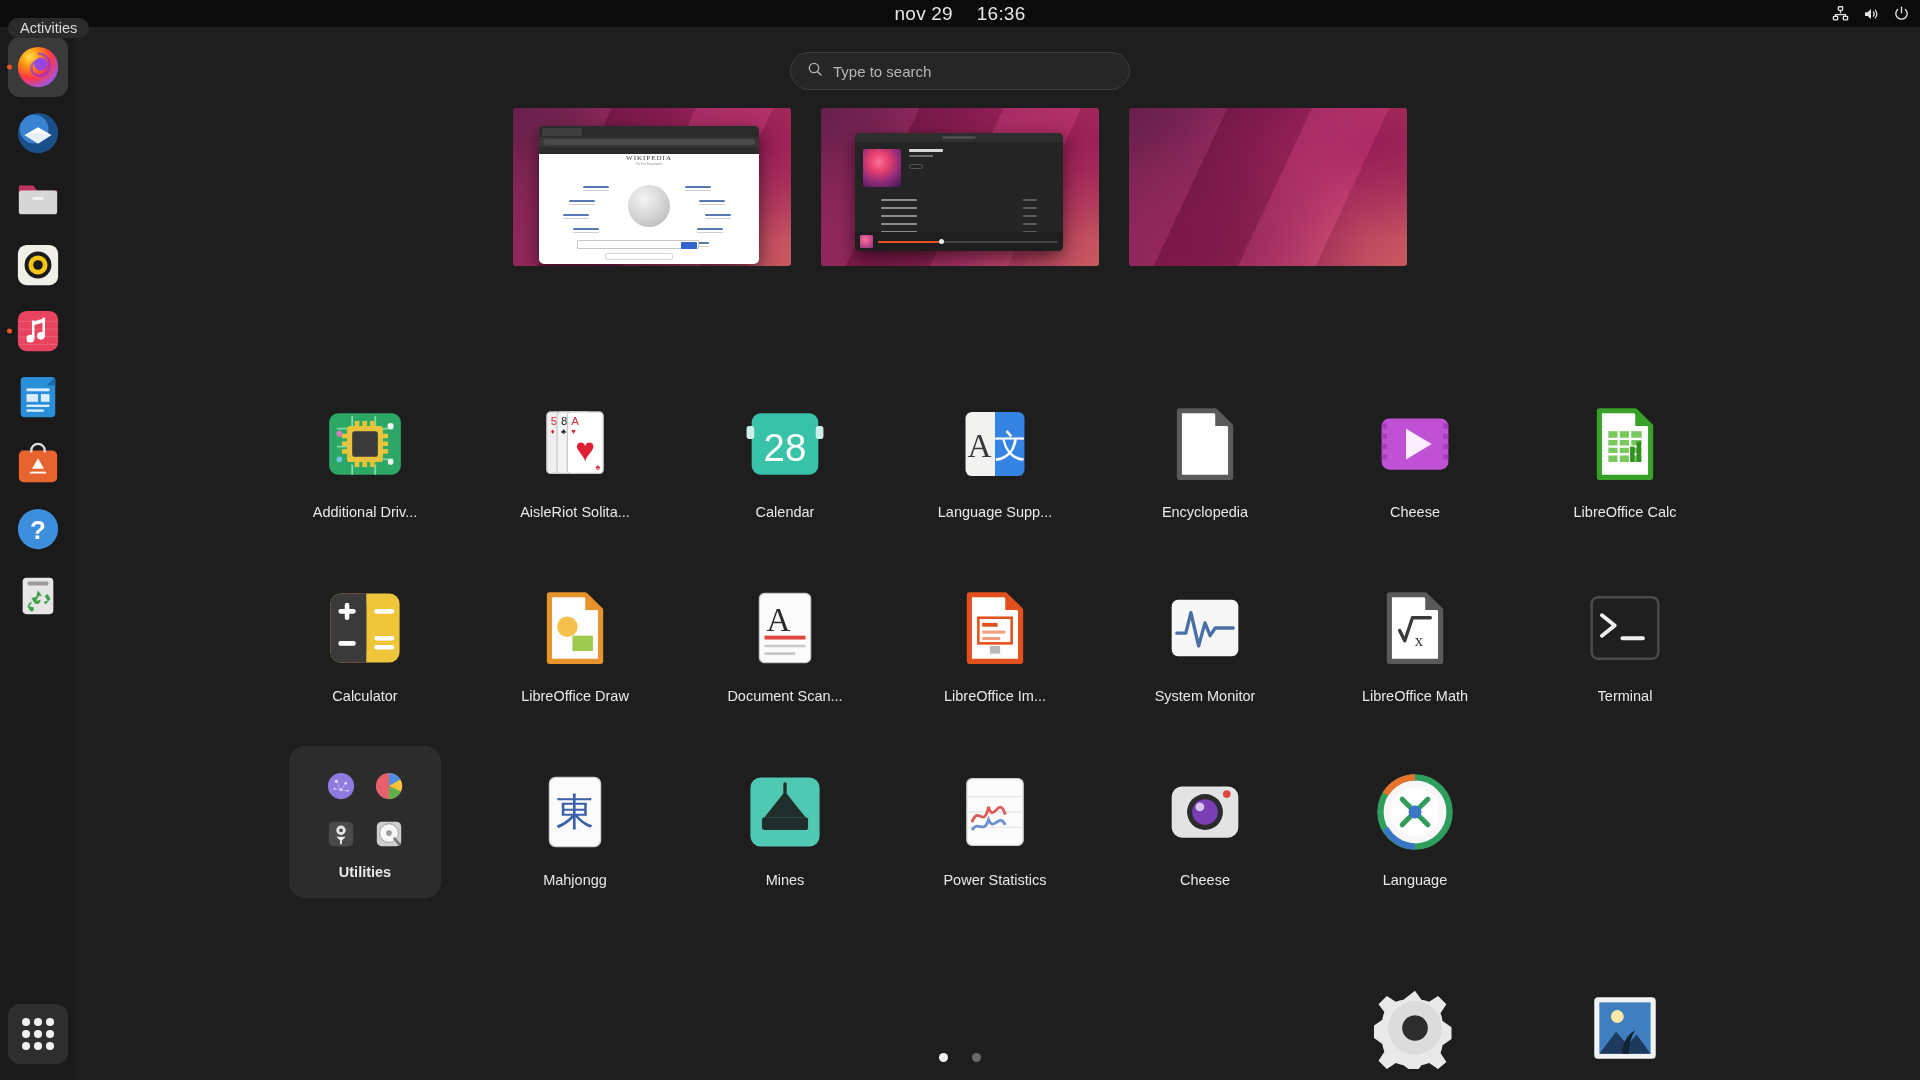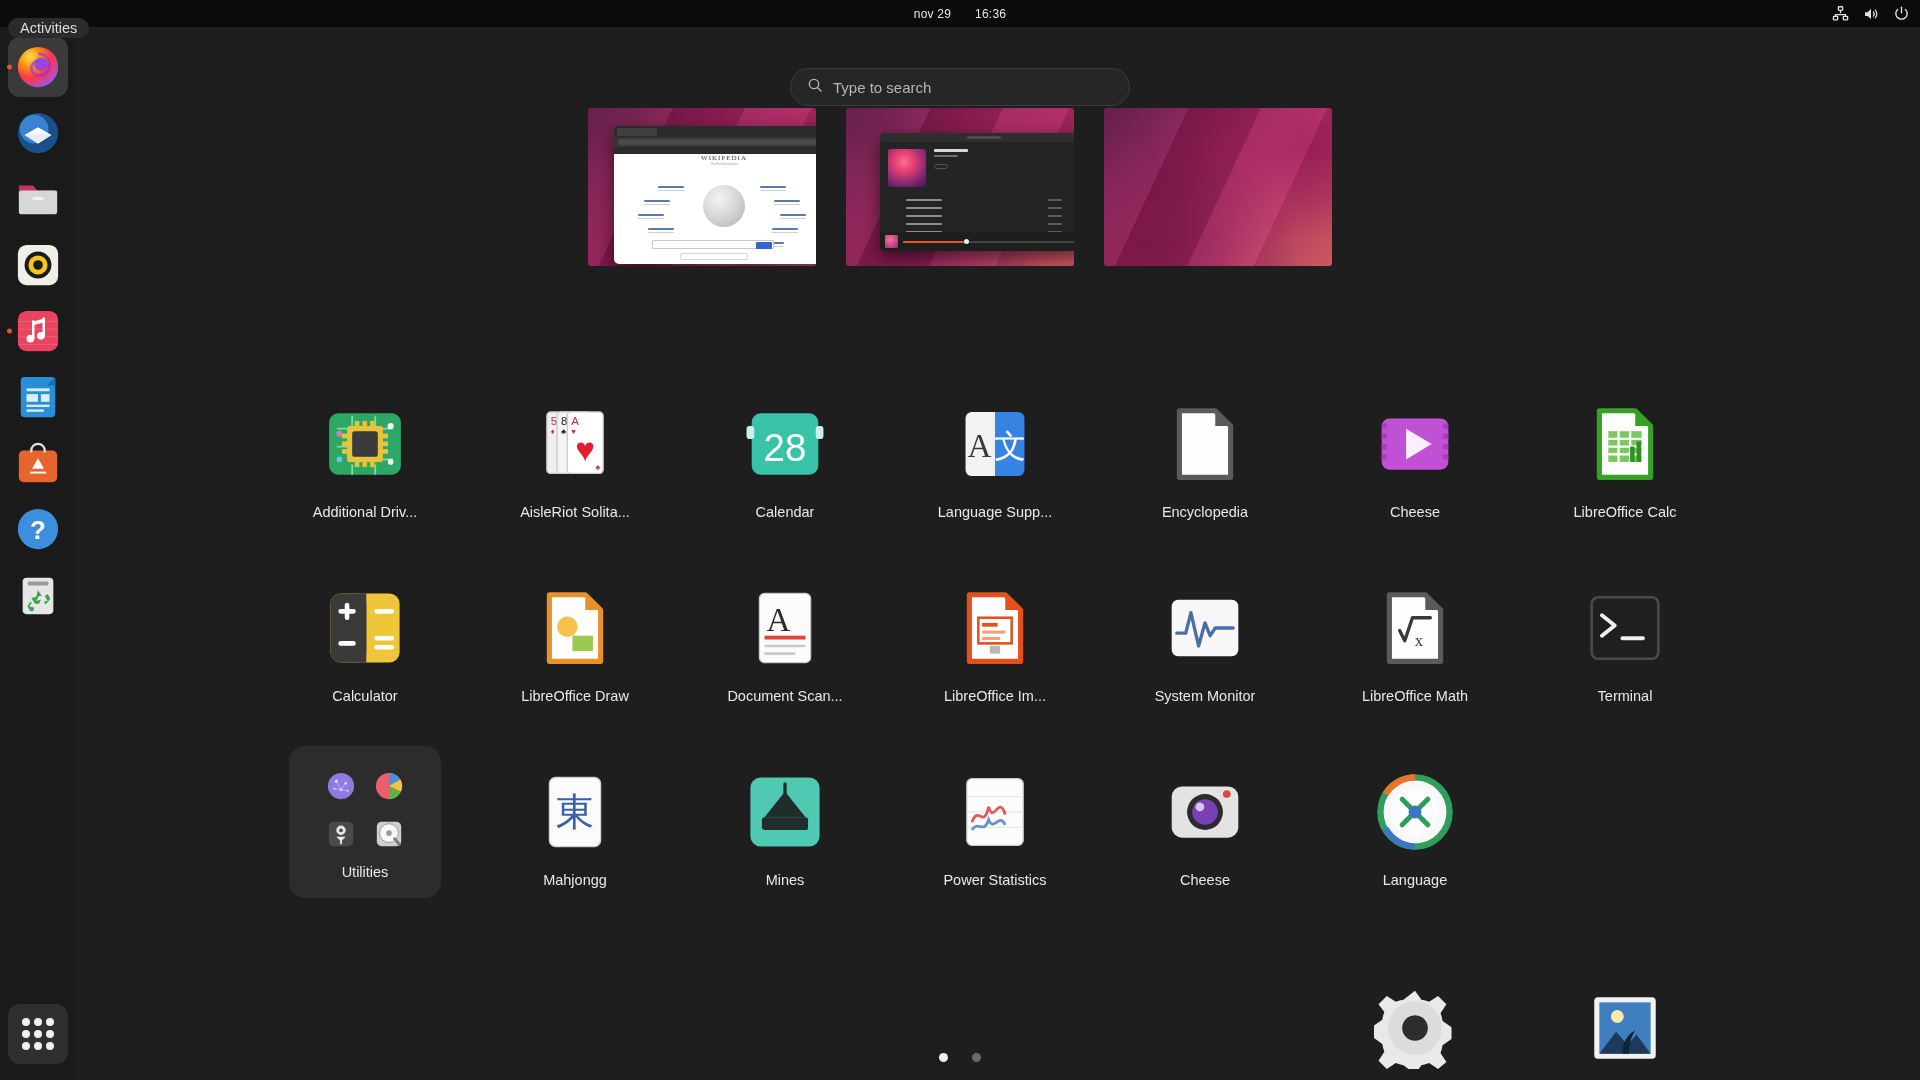--- a/index.html
+++ b/index.html
@@ -17,21 +17,21 @@
     position:absolute; top:0; left:0; width:1920px; height:27px;
     background:#0b0b0b; display:flex; align-items:center;
     z-index:50;
   }
   #activities {
     margin-left:8px; padding:2px 12px; border-radius:12px;
     color:#dcdcdc; font-size:14.5px; background:#2b2b2b;margin-top:28px;
   }
   #clock {
     position:absolute; left:50%; transform:translateX(-50%);
-    color:#e6e6e6; font-size:12px; letter-spacing:.2px;
+    color:#e6e6e6; font-size:19px; letter-spacing:.2px;
     display:flex; gap:24px;
   }
   #tray {
     position:absolute; right:10px; display:flex; align-items:center; gap:13px;
   }
   #tray svg { display:block; }
 
   
   #dock {
     position:absolute; left:0; top:27px; width:76px; height:1053px;
@@ -52,34 +52,34 @@
   #dock-spacer { flex:1; }
   #apps-button {
     width:60px; height:60px; margin-bottom:16px;
     display:grid; grid-template-columns:repeat(3,1fr); grid-template-rows:repeat(3,1fr);
     gap:4px; padding:14px; background:#2f2f2f; border-radius:12px;
   }
   #apps-button i { background:#f2f2f2; border-radius:50%; display:block; width:100%; height:100%; }
 
   
   #search {
-    position:absolute; top:68px; left:50%; transform:translateX(-50%);
+    position:absolute; top:52px; left:50%; transform:translateX(-50%);
     width:340px; height:38px; border-radius:19px;
     background:#262626; border:1px solid #3c3c3c;
     display:flex; align-items:center; padding:0 16px; gap:10px;
   }
   #search .ph { color:#b6b6b6; font-size:15px; }
 
   
   #workspaces {
     position:absolute; top:108px; left:50%; transform:translateX(-50%);
     display:flex; gap:30px;
   }
   .ws {
-    width:228px; height:158px; border-radius:3px; position:relative; overflow:hidden;
+    width:278px; height:158px; border-radius:3px; position:relative; overflow:hidden;
     background:
       radial-gradient(ellipse at 18% 88%, #8c1b52 0%, rgba(140,27,82,0) 58%),
       radial-gradient(ellipse at 88% 22%, #a8215f 0%, rgba(168,33,95,0) 55%),
       linear-gradient(128deg,#5d1440 0%,#8d1e57 38%,#c03a6a 66%,#e0636b 100%);
   }
   .ws::after{
     content:""; position:absolute; inset:0;
     background:
       linear-gradient(115deg, rgba(255,255,255,.05) 0 28%, rgba(0,0,0,.12) 28% 52%, rgba(255,255,255,.04) 52% 74%, rgba(0,0,0,.10) 74% 100%);
   }
@@ -143,21 +143,21 @@
     cursor:pointer;
   }
   .app-ico { width:88px; height:88px; display:flex; align-items:center; justify-content:center; position:relative; }
   .app-label {
     margin-top:16px; color:#e8e8e8; font-size:14.5px; text-align:center;
     max-width:190px; white-space:nowrap; overflow:hidden;
   }
   .folder {
     width:152px; height:152px; background:#2c2c2c; border-radius:16px;
     display:flex; flex-direction:column; align-items:center; justify-content:center;
-    position:absolute; left:29px; top:-22px;
+    position:absolute; left:29px; top:-22px;font-weight:bold;
   }
   .folder-grid { display:grid; grid-template-columns:repeat(2,44px); grid-template-rows:repeat(2,44px); gap:4px; }
   .folder-cell { width:44px; height:44px; display:flex; align-items:center; justify-content:center;}
   .folder-label { margin-top:8px; color:#e8e8e8; font-size:14.5px; }
   .app.folder-host { position:relative; height:152px; }
 
   
   #pagedots {
     position:absolute; bottom:18px; left:50%; transform:translateX(-50%);
     display:flex; gap:24px; align-items:center;

